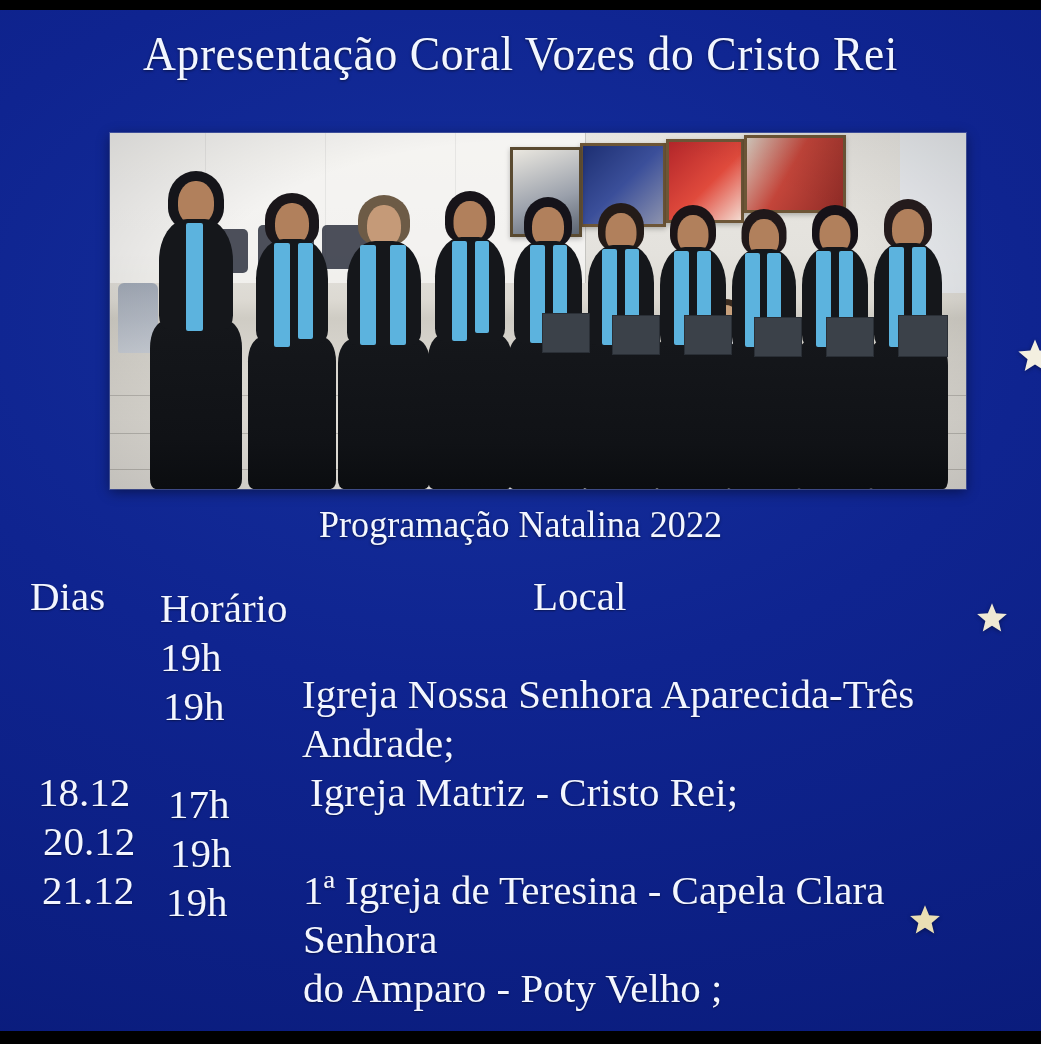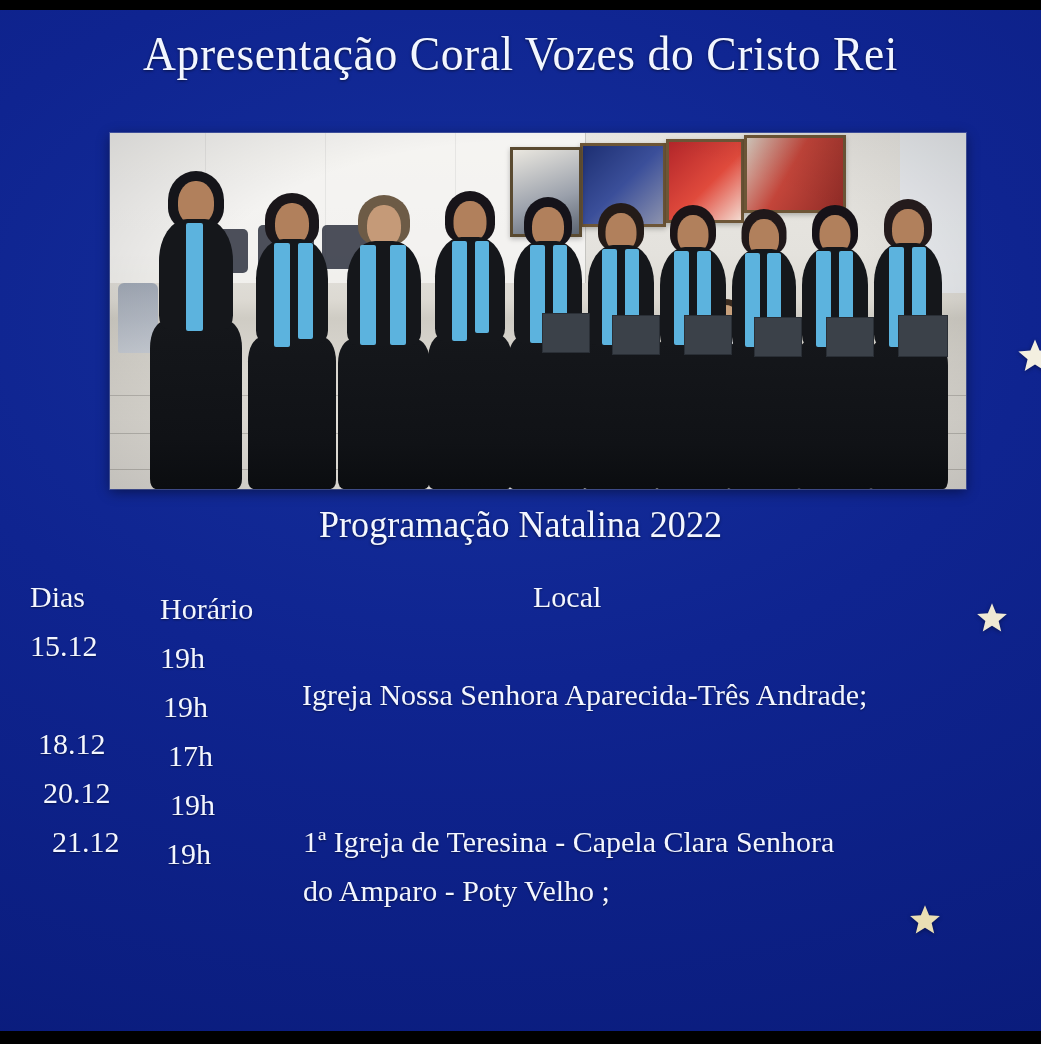--- a/index.html
+++ b/index.html
@@ -159,21 +159,21 @@
     white-space: nowrap;
   }
 
   
   #schedule {
     position: absolute;
     left: 0;
     top: 562px;
     width: 823px;
     color: #f3f6ff;
-    font-size: 30px;
+    font-size: 41px;
     line-height: 49px;
     text-shadow: 0 1px 2px rgba(0,0,0,0.45);
   }
   .sched-head, .sched-row {
     position: relative;
     display: block;
     width: 1041px;
   }
   .col-day {
     position: absolute;
@@ -202,21 +202,21 @@
     padding-left: 233px;
   }
   .sched-head { height: 49px; }
   .sched-row  { min-height: 49px; }
 
   
   #row-0 .col-day  { left: 30px; }
   #row-1 .col-day  { left: 36px; }
   #row-2 .col-day  { left: 38px; }
   #row-3 .col-day  { left: 43px; }
-  #row-4 .col-day  { left: 52px; }
+  #row-4 .col-day  { left: 42px; }
   #row-1 .col-time { left: 163px; }
   #row-2 .col-time { left: 168px; }
   #row-3 .col-time { left: 170px; }
   #row-4 .col-time { left: 166px; }
   #row-1 .col-place { margin-left: 302px; }
   #row-2 .col-place { margin-left: 310px; }
   #row-3 .col-place { margin-left: 300px; }
   #row-4 .col-place { margin-left: 303px; }
 
   
@@ -378,32 +378,32 @@
 
     <div id="schedule">
 
       <div class="sched-head">
         <span class="col-day">Dias</span>
         <span class="col-time">Horário</span>
         <span class="col-place">Local</span>
       </div>
 
       <div class="sched-row" id="row-0">
-        <span class="col-day">15.12</span>
         <span class="col-time">19h</span>
       </div>
 
       <div class="sched-row" id="row-1">
         <span class="col-time">19h</span>
         <span class="col-place">Igreja Nossa Senhora Aparecida-Três Andrade;</span>
       </div>
 
       <div class="sched-row" id="row-2">
         <span class="col-day">18.12</span>
         <span class="col-time">17h</span>
+        <span class="col-place">Igreja Matriz - Cristo Rei;</span>
       </div>
 
       <div class="sched-row" id="row-3">
         <span class="col-day">20.12</span>
         <span class="col-time">19h</span>
       </div>
 
       <div class="sched-row" id="row-4">
         <span class="col-day">21.12</span>
         <span class="col-time">19h</span>

